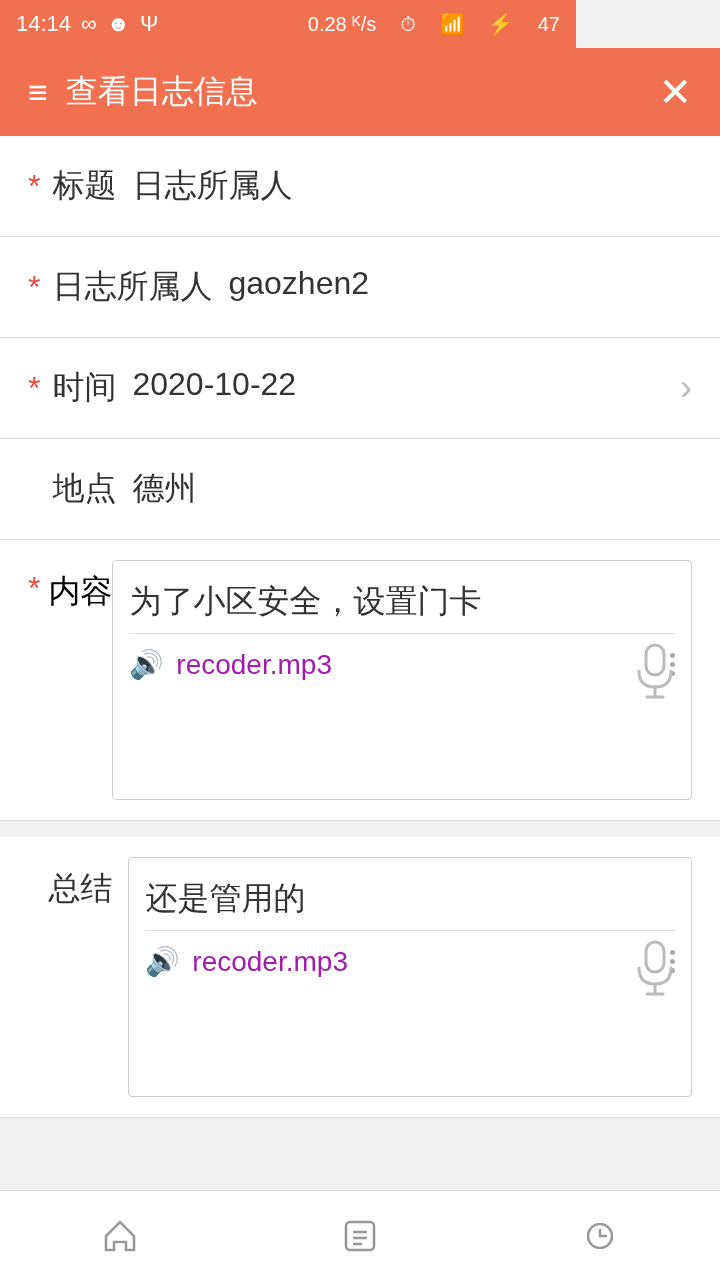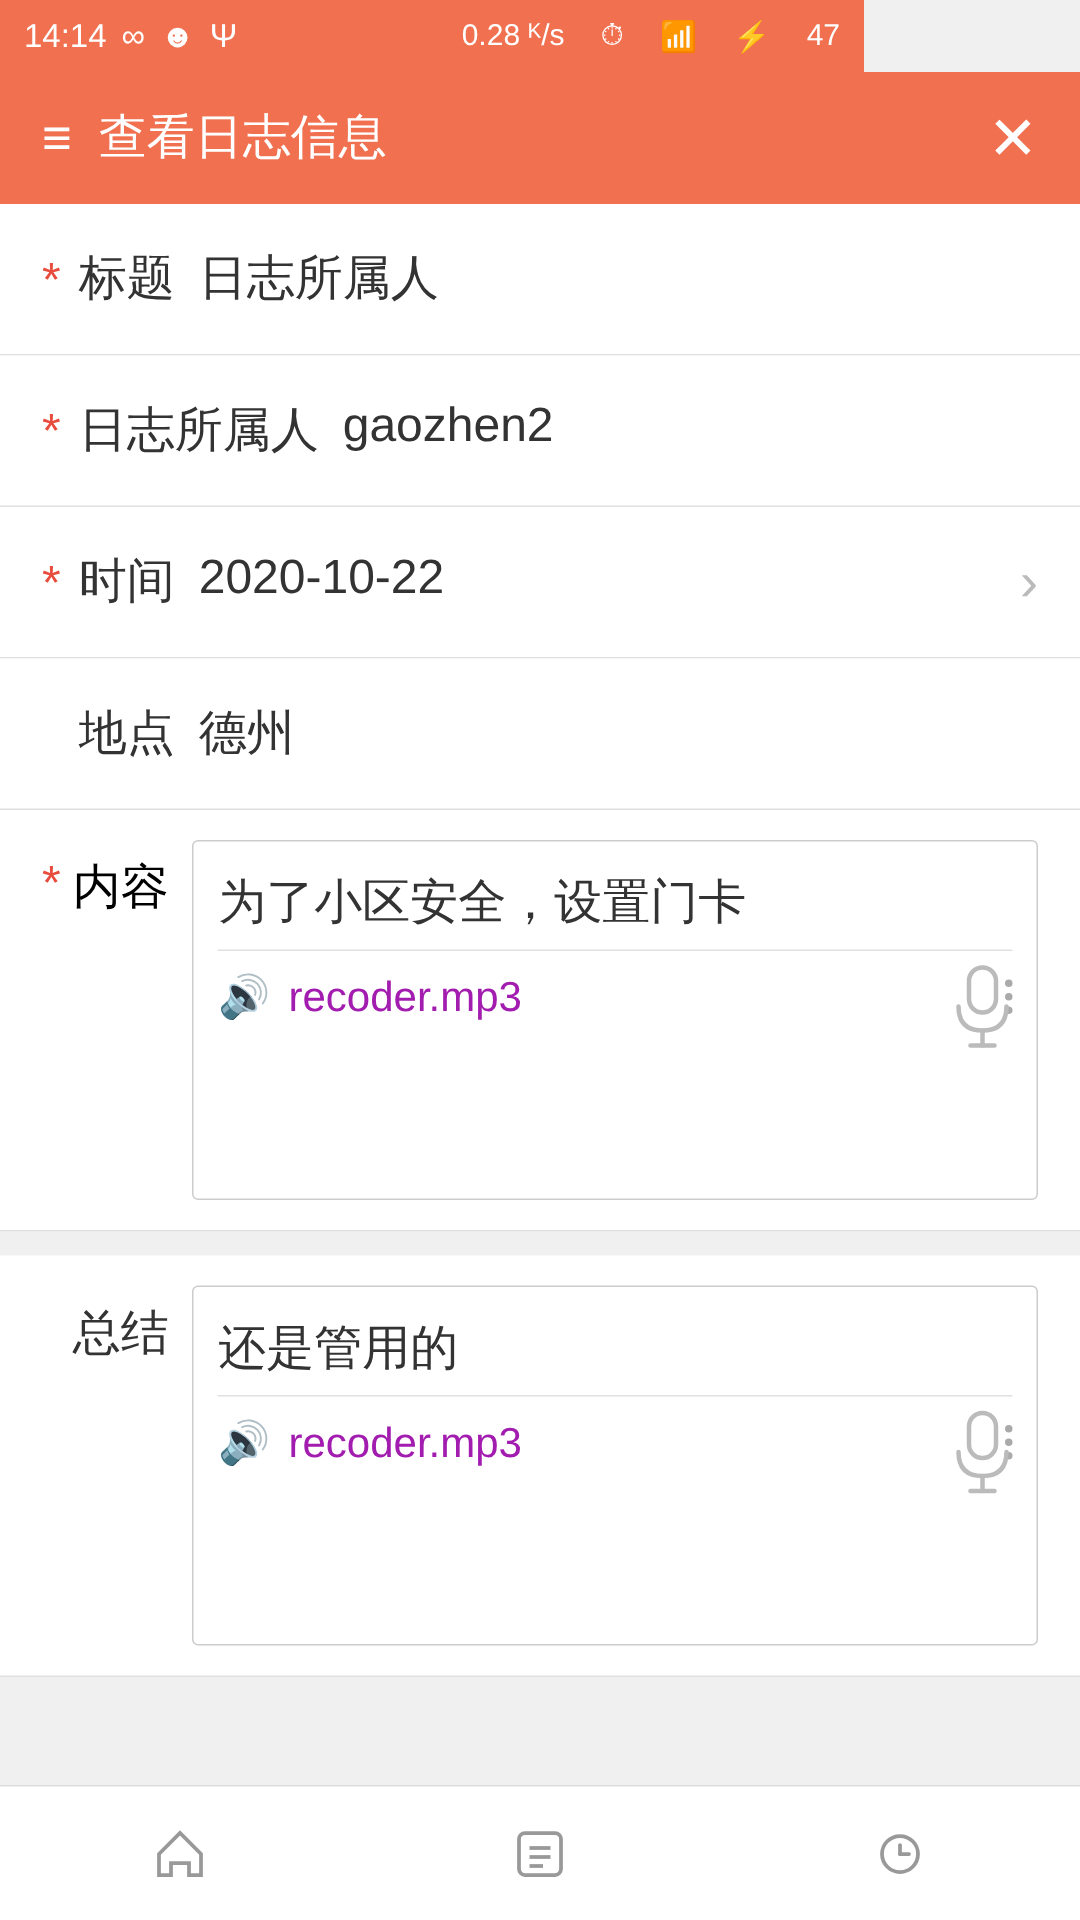--- a/index.html
+++ b/index.html
@@ -253,21 +253,21 @@
       <span>地点</span>
     </span>
     <span class="field-value">德州</span>
   </div>
 
   <div class="field-row-content">
     <div class="content-label-col">
       <span class="required-star">*</span>
       <span>内容</span>
     </div>
-    <div class="content-box" style="margin-left:16px;">
+    <div class="content-box" style="">
       <div class="content-text">为了小区安全，设置门卡</div>
 
       <div class="mic-icon-area">
         <svg width="40" height="58" viewBox="0 0 40 58" fill="none" xmlns="http://www.w3.org/2000/svg">
           <rect x="11" y="2" width="18" height="30" rx="9" stroke="#bbb" stroke-width="3" fill="none"></rect>
           <path d="M4 28 Q4 44 20 44 Q36 44 36 28" stroke="#bbb" stroke-width="3" fill="none" stroke-linecap="round"></path>
           <line x1="20" y1="44" x2="20" y2="54" stroke="#bbb" stroke-width="3" stroke-linecap="round"></line>
           <line x1="12" y1="54" x2="28" y2="54" stroke="#bbb" stroke-width="3" stroke-linecap="round"></line>
         </svg>
       </div>

